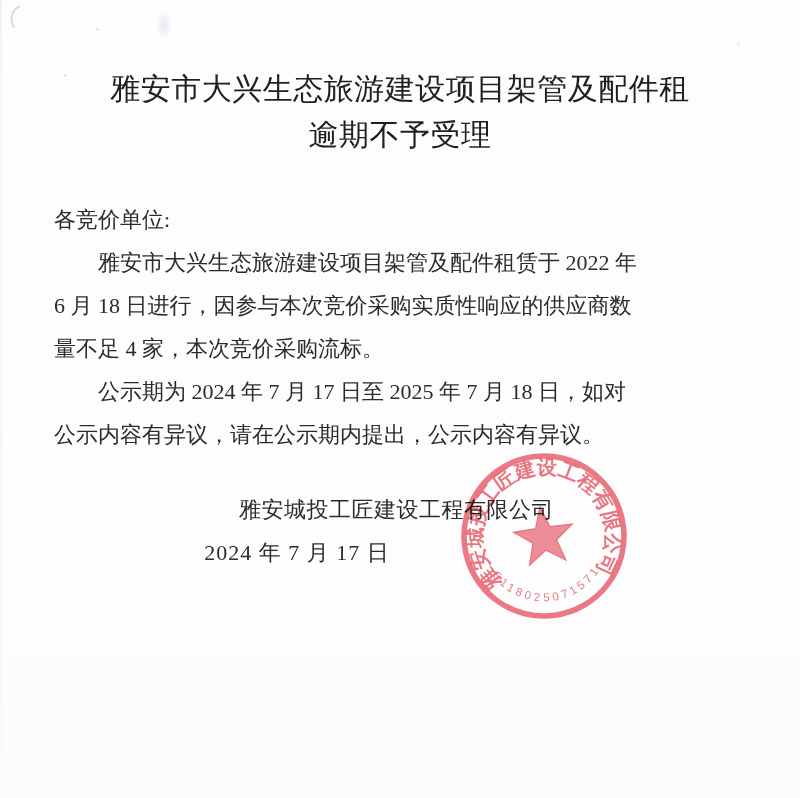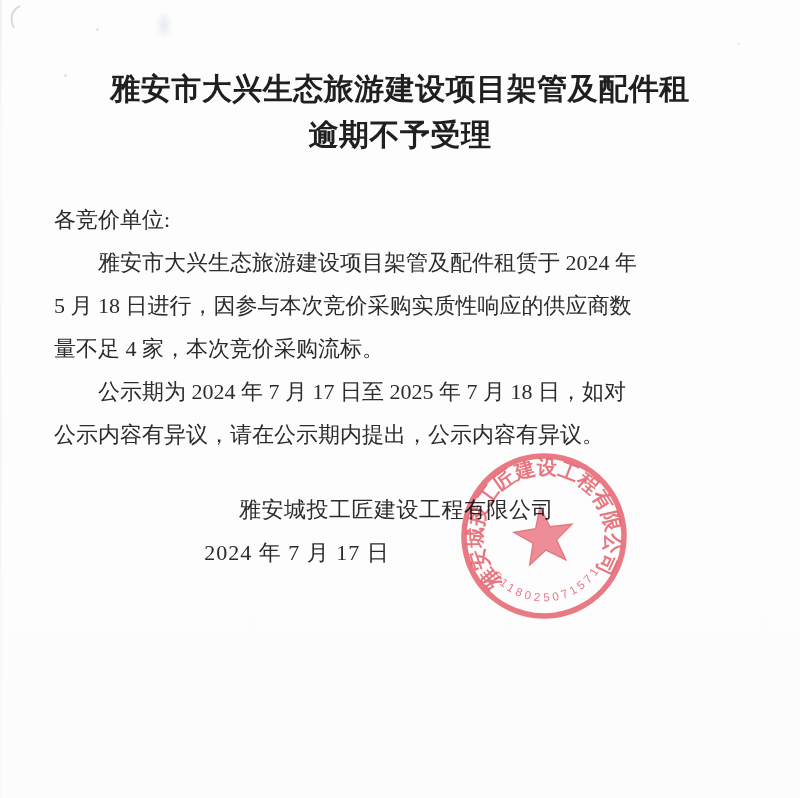--- a/index.html
+++ b/index.html
@@ -18,21 +18,21 @@
   .edge-line {
     position:absolute; left:0; top:0; width:2px; height:798px;
     background:linear-gradient(#e2e2e2, #f6f6f6 18%, #ececec 55%, #f8f8f8);
     opacity:.45;
   }
   .doc-title {
     margin:66px auto 0;
     width:640px;
     text-align:center;
     font-family:"Liberation Sans", sans-serif;
-    font-weight:700;
+    font-weight:400;
     font-size:30px;
     line-height:46px;
     color:#1f1f1f;
     letter-spacing:0.5px;
   }
   .content {
     margin:40px 114px 0 54px;
     font-size:22px;
     line-height:43px;
     color:#2b2b2b;
@@ -91,22 +91,22 @@
   <div class="dot" style="left:737px;top:42px;opacity:.35"></div>
 
   <div class="doc-title">
     <div>雅安市大兴生态旅游建设项目架管及配件租</div>
     <div>逾期不予受理</div>
   </div>
 
   <div class="content">
     <div class="line">各竞价单位:</div>
     <div>
-      <div class="line indent">雅安市大兴生态旅游建设项目架管及配件租赁于 2024 年</div>
-      <div class="line">5 月 18 日进行，因参与本次竞价采购实质性响应的供应商数</div>
+      <div class="line indent">雅安市大兴生态旅游建设项目架管及配件租赁于 2022 年</div>
+      <div class="line">6 月 18 日进行，因参与本次竞价采购实质性响应的供应商数</div>
       <div class="line">量不足 4 家，本次竞价采购流标。</div>
     </div>
     <div>
       <div class="line indent">公示期为 2024 年 7 月 17 日至 2025 年 7 月 18 日，如对</div>
       <div class="line">公示内容有异议，请在公示期内提出，公示内容有异议。</div>
     </div>
 
     <div class="signature-block">
       <div class="company-line">雅安城投工匠建设工程有限公司</div>
       <div class="date-line">2024 年 7 月 17 日</div>

